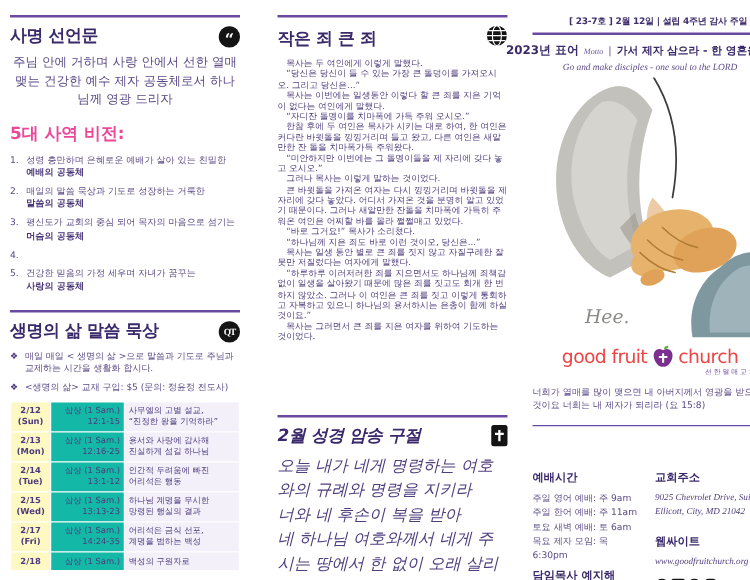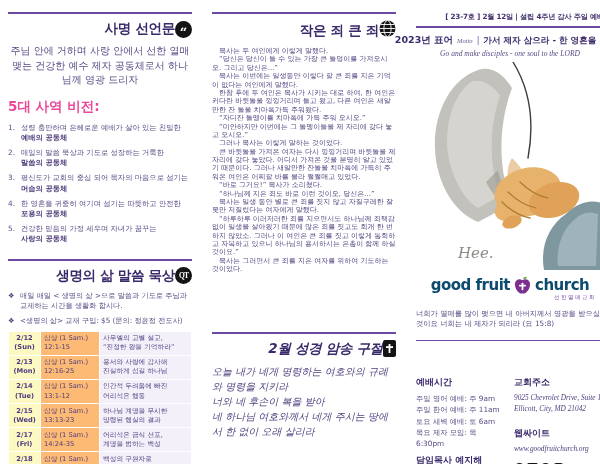--- a/index.html
+++ b/index.html
@@ -1,56 +1,56 @@
 <!DOCTYPE html>
 <html><head>
 <meta charset="utf-8">
 <style>
   html,body{margin:0;padding:0;background:#ffffff;}
   .page{position:relative;width:600px;height:464px;background:#fff;overflow:hidden;
         font-family:"DejaVu Sans",sans-serif;color:#5b4a86;display:flex;
         padding:12px 8px 8px 8px;box-sizing:border-box;gap:20px;}
   .col{flex:0 0 auto;}
   .col-left{width:184px;}
-  .col-mid{width:184px;}
+  .col-mid{width:184px;margin-left:10px;}
   .col-right{width:188px;}
   .rule{height:2px;background:#6a4aa0;margin-bottom:6px;}
   .rule-thin{height:1.5px;background:#6a4aa0;}
-  .sec-head{display:flex;align-items:center;justify-content:flex-end;margin-bottom:6px;}
+  .sec-head{display:flex;align-items:center;justify-content:space-between;margin-bottom:6px;}
   .sec-title{font-size:13.5px;font-weight:700;color:#3b2a6b;letter-spacing:-0.3px;}
   .badge{width:17px;height:17px;border-radius:50%;background:#141414;color:#fff;
          display:flex;align-items:center;justify-content:center;flex:0 0 17px;}
   .badge-sq{width:13px;height:17px;border-radius:2px;background:#141414;color:#fff;
          display:flex;align-items:center;justify-content:center;flex:0 0 13px;}
   .quote-glyph{font-family:"DejaVu Serif",serif;font-weight:700;font-size:13px;line-height:0;margin-top:7px;}
   .qt-glyph{font-size:7.5px;font-weight:700;letter-spacing:-1px;font-family:Liberation Serif, serif;}
   .body-sm{font-size:10px;line-height:1.45;color:#5b4a86;text-align:center;}
   .vision-title{font-size:13.5px;font-weight:700;color:#ec4899;margin:10px 0 7px 0;}
   .vision-item{display:flex;gap:5px;font-size:7.3px;line-height:1.4;margin-bottom:5px;color:#5b4a86;}
   .v-num{flex:0 0 8px;}
   .v-text b{color:#4a3878;}
   .bullet{display:flex;gap:4px;font-size:7.2px;line-height:1.4;margin-bottom:5px;color:#5b4a86;}
   .bullet .mk{flex:0 0 8px;color:#4a3878;}
   table.qt{width:100%;border-collapse:separate;border-spacing:1.5px;font-size:6.7px;line-height:1.35;color:#4c3a7d;margin-top:2px;}
   table.qt td{padding:2.5px 3px;vertical-align:middle;}
   td.c1{background:#fef9c3;text-align:center;width:25px;font-weight:700;}
-  td.c2{background:#fdba74;text-align:left;width:52px;}
+  td.c2{background:#14b8a6;text-align:right;width:52px;}
   td.c3{background:#f4f0fa;text-align:left;}
   .story-p{margin:0;font-size:7px;line-height:1.2;color:#4f3e7d;text-indent:7px;}
-  .mem-line{font-size:10px;line-height:1.5;color:#4f3e7d;}
+  .mem-line{font-size:13px;line-height:1.5;color:#4f3e7d;}
   .r-issue{font-size:7.2px;font-weight:600;color:#42306e;text-align:right;letter-spacing:-0.2px;margin-bottom:4px;}
   .motto-row{display:flex;align-items:baseline;justify-content:center;gap:4px;margin-top:6px;white-space:nowrap;}
   .motto-k{font-size:9.5px;font-weight:700;color:#3b2a6b;}
   .motto-en-label{font-family:"Liberation Serif",serif;font-style:italic;font-size:6.5px;color:#6a5a96;}
   .motto-sep{color:#6a4aa0;font-size:8px;}
   .motto-main{font-size:8.6px;font-weight:700;color:#3b2a6b;}
   .motto-en{font-family:"Liberation Serif",serif;font-style:italic;font-size:7.5px;color:#5b4a86;text-align:center;margin-top:2px;}
   .figure-box{margin-top:4px;}
   .logo-row{display:flex;align-items:center;justify-content:center;gap:3px;margin-top:2px;position:relative;}
-  .logo-word{font-size:15px;font-weight:700;color:#0c4a6e;letter-spacing:-0.5px;}
+  .logo-word{font-size:15px;font-weight:400;color:#ef4444;letter-spacing:-0.5px;}
   .logo-kr{position:absolute;right:8px;bottom:-6px;font-size:5.5px;color:#7b52ab;letter-spacing:1.5px;}
   .r-verse{font-size:7.3px;line-height:1.45;color:#5b4a86;margin-top:14px;}
   .info-grid{display:flex;gap:14px;margin-top:7px;}
   .info-l{width:84px;}
   .info-r{width:90px;}
   .info-title{font-size:9px;font-weight:700;color:#3b2a6b;margin-bottom:4px;margin-top:28px;}
   .info-item{font-size:7.3px;line-height:1.55;color:#5b4a86;margin:0;}
   .serif-it{font-family:"Liberation Serif",serif;font-style:italic;font-size:7.3px;line-height:1.5;color:#4f3e7d;margin:0;}
   .phone{font-size:7.8px;color:#4f3e7d;margin-top:1px;}
   .social-row{display:flex;gap:2px;margin-top:8px;}
@@ -96,24 +96,20 @@
         <div class="vision-item">
           <span class="v-num">3.</span>
           <span class="v-text">
             <span>평신도가 교회의 중심 되어 목자의 마음으로 섬기는</span><br>
             <b>머슴의 공동체</b>
           </span>
         </div>
 
         <div class="vision-item">
           <span class="v-num">4.</span>
-          <span class="v-text">
-            <span>한 영혼을 귀중히 여기며 섬기는 따뜻하고 안전한</span><br>
-            <b>포용의 공동체</b>
-          </span>
         </div>
 
         <div class="vision-item">
           <span class="v-num">5.</span>
           <span class="v-text">
             <span>건강한 믿음의 가정 세우며 자녀가 꿈꾸는</span><br>
             <b>사랑의 공동체</b>
           </span>
         </div>
       </div>
@@ -197,23 +193,23 @@
     </div>
     <div>
 
 
         <p class="story-p">목사는 두 여인에게 이렇게 말했다.</p>
 
         <p class="story-p">“당신은 당신이 들 수 있는 가장 큰 돌덩이를 가져오시오. 그리고 당신은...”</p>
 
         <p class="story-p">목사는 이번에는 일생동안 이렇다 할 큰 죄를 지은 기억이 없다는 여인에게 말했다.</p>
 
+        <p class="story-p">“자디잔 돌멩이를 치마폭에 가득 주워 오시오.”</p>
+
         <p class="story-p">한참 후에 두 여인은 목사가 시키는 대로 하여, 한 여인은 커다란 바윗돌을 낑낑거리며 들고 왔고, 다른 여인은 새알만한 잔 돌을 치마폭가득 주워왔다.</p>
-
-        <p class="story-p">“자디잔 돌멩이를 치마폭에 가득 주워 오시오.”</p>
 
         <p class="story-p">“미안하지만 이번에는 그 돌멩이들을 제 자리에 갖다 놓고 오시오.”</p>
 
         <p class="story-p">그러나 목사는 이렇게 말하는 것이었다.</p>
 
         <p class="story-p">큰 바윗돌을 가져온 여자는 다시 낑낑거리며 바윗돌을 제 자리에 갖다 놓았다. 어디서 가져온 것을 분명히 알고 있었기 때문이다. 그러나 새알만한 잔돌을 치마폭에 가득히 주워온 여인은 어찌할 바를 몰라 쩔쩔매고 있었다.</p>
 
         <p class="story-p">“바로 그거요!” 목사가 소리쳤다.</p>
 
         <p class="story-p">“하나님께 지은 죄도 바로 이런 것이오, 당신은...”</p>

